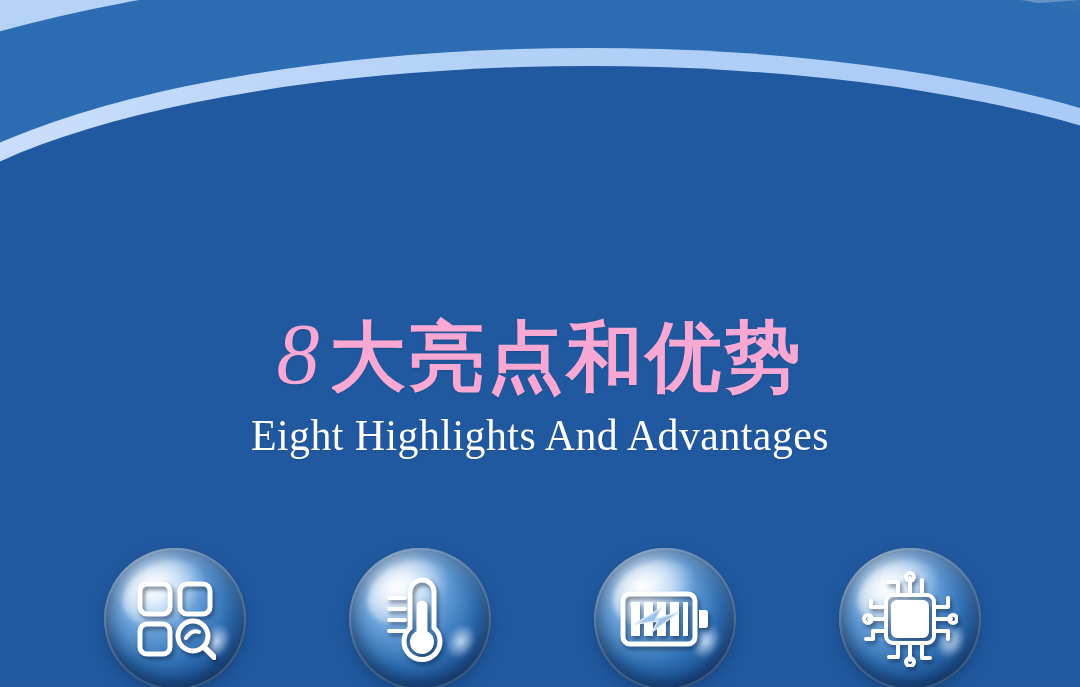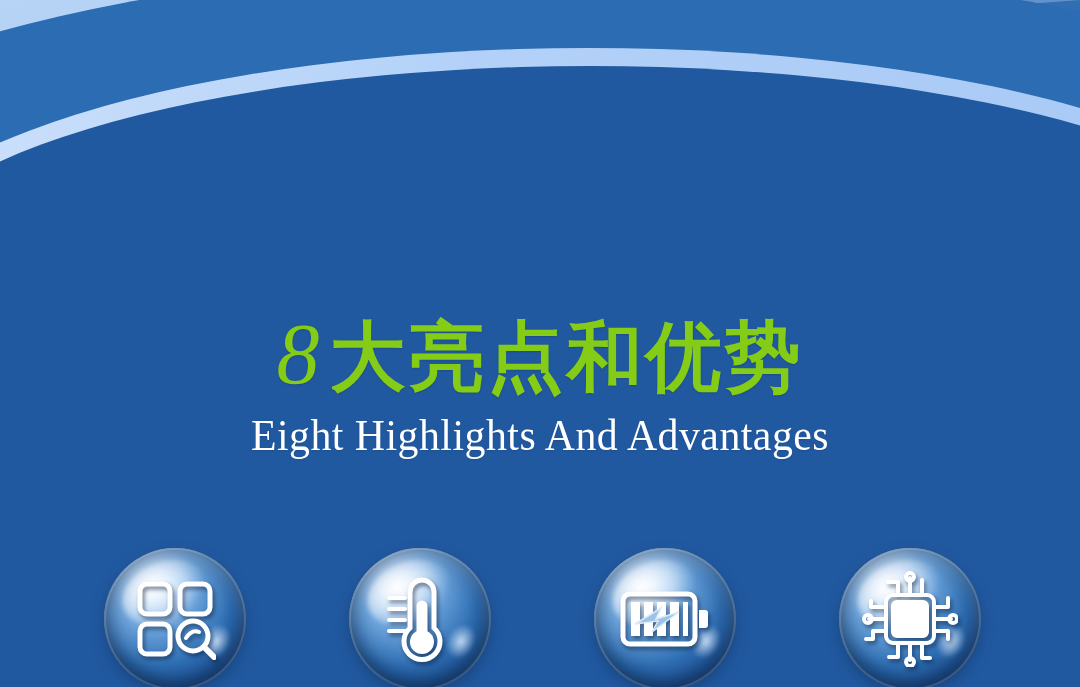--- a/index.html
+++ b/index.html
@@ -98,21 +98,21 @@
   
   #title-block {
     position:absolute;
     left:0; top:308px;
     width:1080px;
     text-align:center;
     z-index:6;
   }
   #main-title {
     font-family:"Liberation Serif", serif;
-    color:#84cc16;
+    color:#f9a8d4;
     font-size:80px;
     line-height:92px;
     letter-spacing:2px;
     white-space:nowrap;
     text-shadow:0 1px 2px rgba(10,40,80,.25);
   }
   #main-title .num {
     font-style:italic;
     font-weight:400;
     font-size:86px;

